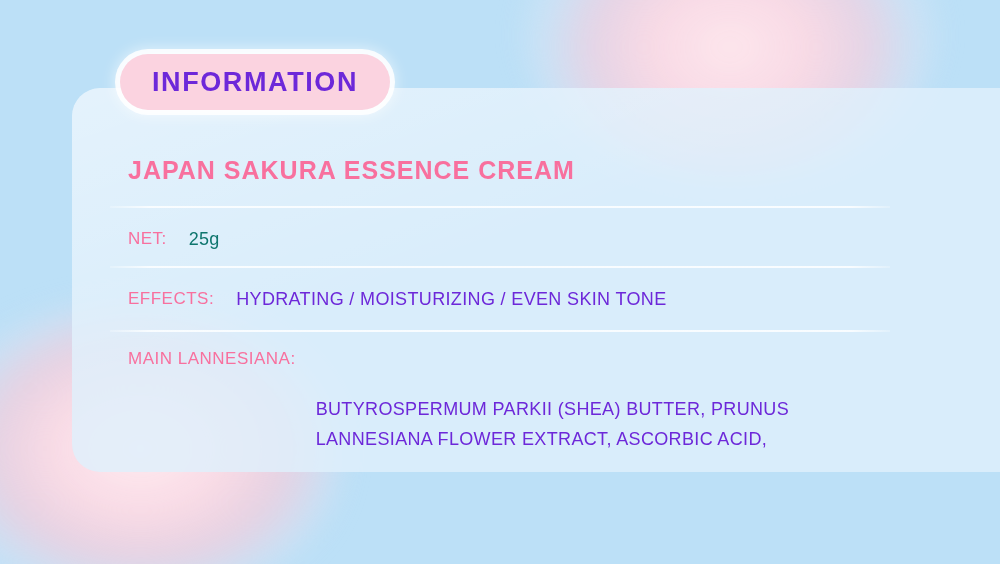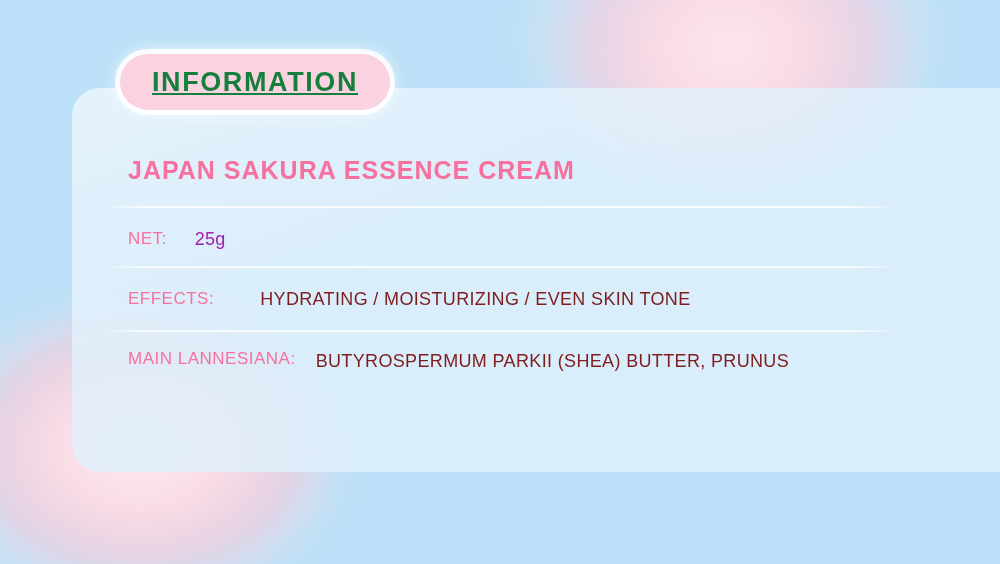--- a/index.html
+++ b/index.html
@@ -58,26 +58,25 @@
     position:absolute;
     left:120px; top:54px;
     width:270px; height:56px;
     border-radius:28px;
     background:#fbd3e0;
     box-shadow:0 0 0 5px rgba(255,255,255,0.85), 0 0 14px 6px rgba(255,255,255,0.55);
     display:flex; align-items:center; justify-content:center;
     z-index:5;
   }
   #badge .badge-text {
-    color:#15803d;
+    color:#6d28d9;
     font-size:27px;
     font-weight:bold;
     letter-spacing:1.6px;
     white-space:nowrap;
-    text-decoration:underline;
   }
 
   
   .card-inner { position:relative; z-index:2; padding:0; }
 
   #product-title {
     position:absolute;
     left:56px; top:68px;
     color:#f8709e;
     font-size:25px;
@@ -109,39 +108,40 @@
   }
   .spec-label {
     color:#f8709e;
     font-size:17px;
     font-weight:normal;
     letter-spacing:0.5px;
     white-space:nowrap;
     line-height:26px;
   }
   .spec-value {
-    color:#7f1d1d;
+    color:#6d28d9;
     font-size:18px;
     letter-spacing:0.35px;
     line-height:26px;
     white-space:nowrap;
   }
   #row-net      { top:138px; }
   #row-net .spec-value {
-    font-size:18px; letter-spacing:0.2px; margin-left:28px; color:#a21caf;
+    font-size:18px; letter-spacing:0.2px; margin-left:22px; color:#0f766e;
   }
-  #row-effects  { top:198px;gap:24px; }
+  #row-effects  { top:198px; }
   #row-effects .spec-value { margin-left:22px; }
 
   #row-ingredients { top:258px; }
   #row-ingredients .spec-value {
     margin-left:20px;
     white-space:normal;
     width:540px;
     line-height:30px;
+    margin-top:48px;
   }
   #row-ingredients .spec-value span { display:block; }
 </style>
 </head>
 <body>
 
 <div class="blob" id="blob-top-right"></div>
 <div class="blob" id="blob-bottom-left"></div>
 
 <div id="info-card">
@@ -160,20 +160,21 @@
 
     <div class="spec-row" id="row-effects">
       <div class="spec-label">EFFECTS:</div>
       <div class="spec-value">HYDRATING / MOISTURIZING / EVEN SKIN TONE</div>
     </div>
 
     <div class="spec-row" id="row-ingredients">
       <div class="spec-label">MAIN LANNESIANA:</div>
       <div class="spec-value">
         <span>BUTYROSPERMUM PARKII (SHEA) BUTTER, PRUNUS</span>
+        <span>LANNESIANA FLOWER EXTRACT, ASCORBIC ACID,</span>
       </div>
     </div>
 
   </div>
 </div>
 
 <div id="badge">
   <span class="badge-text">INFORMATION</span>
 </div>
 

